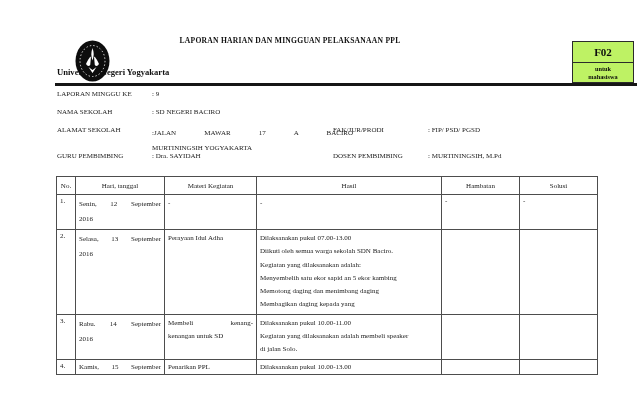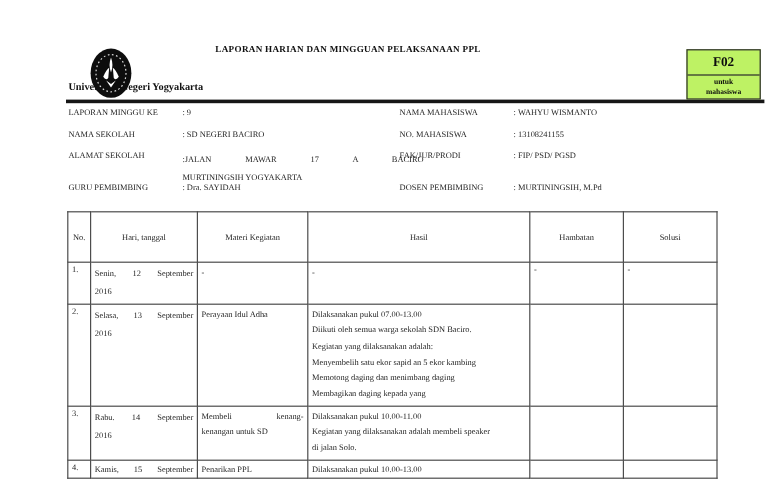--- a/index.html
+++ b/index.html
@@ -43,21 +43,21 @@
   table.report{
     position:absolute;left:56px;top:176px;width:541px;
     border-collapse:collapse;table-layout:fixed;
     font-size:7px;color:#1c1c1c;
   }
   table.report td,table.report th{
     border:1px solid #4d4d4d;vertical-align:top;padding:2px 3px;
     overflow:hidden;font-weight:normal;
   }
   table.report thead th{
-    text-align:center;vertical-align:middle;padding:13px 2px;height:15px;color:#222;
+    text-align:center;vertical-align:middle;padding:1px 2px;height:15px;color:#222;
   }
   tr.r1{height:32px;} tr.r2{height:78px;} tr.r3{height:38px;} tr.r4{height:12px;}
   .dline{line-height:15px;}
   .mline,.hline{line-height:13.3px;}
   .cell-date{padding-left:3px;padding-right:3px;}
 </style>
 </head>
 <body>
 
 <div class="page">
@@ -93,26 +93,20 @@
   <div class="info-row l" style="left:57px;top:108px;">
     <span class="lbl">NAMA SEKOLAH</span><span class="val">: SD NEGERI BACIRO</span>
   </div>
   <div class="info-row l" style="left:57px;top:126px;">
     <span class="lbl">ALAMAT SEKOLAH</span><span class="alamat-val"><span class="jlast" style="display:block;">:JALAN MAWAR 17 A BACIRO</span><span style="display:block;">MURTININGSIH YOGYAKARTA</span></span>
   </div>
   <div class="info-row l" style="left:57px;top:152px;">
     <span class="lbl">GURU PEMBIMBING</span><span class="val">: Dra. SAYIDAH</span>
   </div>
 
-  <div class="info-row r" style="left:333px;top:90px;">
-    <span class="lbl">NAMA MAHASISWA</span><span class="val">: WAHYU WISMANTO</span>
-  </div>
-  <div class="info-row r" style="left:333px;top:108px;">
-    <span class="lbl">NO. MAHASISWA</span><span class="val">: 13108241155</span>
-  </div>
   <div class="info-row r" style="left:333px;top:126px;">
     <span class="lbl">FAK/JUR/PRODI</span><span class="val">: FIP/ PSD/ PGSD</span>
   </div>
   <div class="info-row r" style="left:333px;top:152px;">
     <span class="lbl">DOSEN PEMBIMBING</span><span class="val">: MURTININGSIH, M.Pd</span>
   </div>
 
   <table class="report">
     <colgroup>
       <col style="width:19px">

